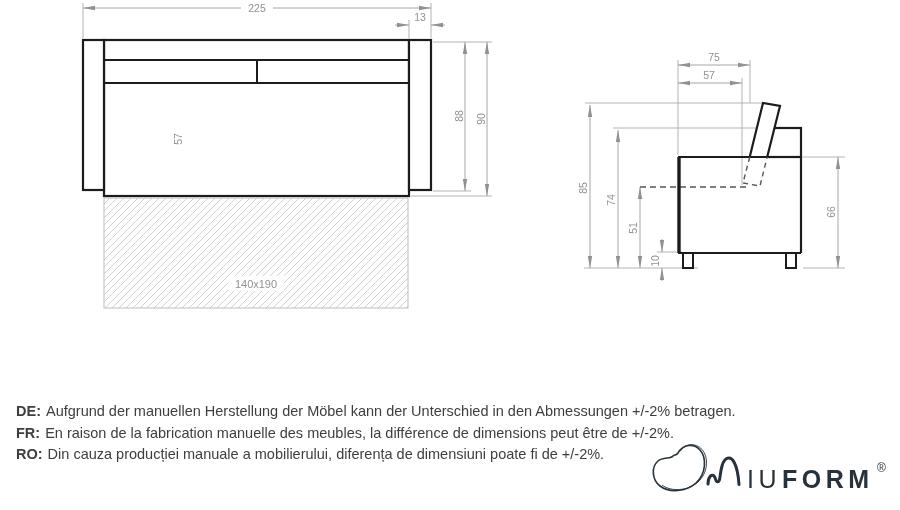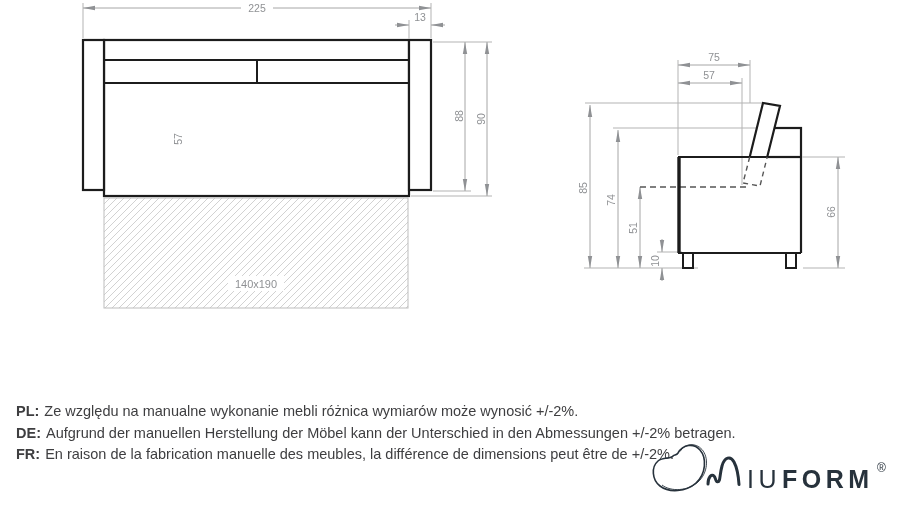--- a/index.html
+++ b/index.html
@@ -116,23 +116,23 @@
       <text class="dim-text" x="709" y="79" text-anchor="middle">57</text>
       <text class="dim-text" x="583" y="188" text-anchor="middle" dominant-baseline="central" transform="rotate(-90 583 188)">85</text>
       <text class="dim-text" x="611" y="200" text-anchor="middle" dominant-baseline="central" transform="rotate(-90 611 200)">74</text>
       <text class="dim-text" x="633" y="228" text-anchor="middle" dominant-baseline="central" transform="rotate(-90 633 228)">51</text>
       <text class="dim-text" x="655" y="261" text-anchor="middle" dominant-baseline="central" transform="rotate(-90 655 261)">10</text>
       <text class="dim-text" x="831" y="212" text-anchor="middle" dominant-baseline="central" transform="rotate(-90 831 212)">66</text>
     </g>
   </svg>
 
   <div class="disclaimer">
-    <div class="row"><span class="lang">PL:</span><span>Ze względu na manualne wykonanie mebli różnica wymiarów może wynosić +/-2%.</span></div>
     <div class="row"><span class="lang">DE:</span><span>Aufgrund der manuellen Herstellung der Möbel kann der Unterschied in den Abmessungen +/-2% betragen.</span></div>
     <div class="row"><span class="lang">FR:</span><span>En raison de la fabrication manuelle des meubles, la différence de dimensions peut être de +/-2%.</span></div>
+    <div class="row"><span class="lang">RO:</span><span>Din cauza producției manuale a mobilierului, diferența de dimensiuni poate fi de +/-2%.</span></div>
   </div>
 
   <svg class="logo" viewBox="0 0 250 70">
 
     <g fill="none" stroke="#27323c">
       <path d="M 33,17 C 38,8 49,7 55,14 C 62,22 61,38 51,47 C 41,56 24,57 15,50 C 7,44 6,31 13,25 C 18,21 26,23 28,20 C 29.5,18.5 31.5,19.5 33,17 Z" stroke-width="1.6"></path>
       <path d="M 35,15.5 C 40,7 51,6.5 57,13.5 C 64,21.5 63,37 53,46 C 43,55 26,56 17,49" stroke-width="0.9"></path>
     </g>
 
     <path d="M 63,48 C 63,41 66.5,37.5 69,40 C 71,42 70.2,45.5 72.5,45.8 C 75.5,46.2 74.5,39 77,30 C 79.5,21 85.5,19.5 89,26 C 92.5,32.5 93.5,41 94,48.5" fill="none" stroke="#27323c" stroke-width="3" stroke-linecap="round"></path>

